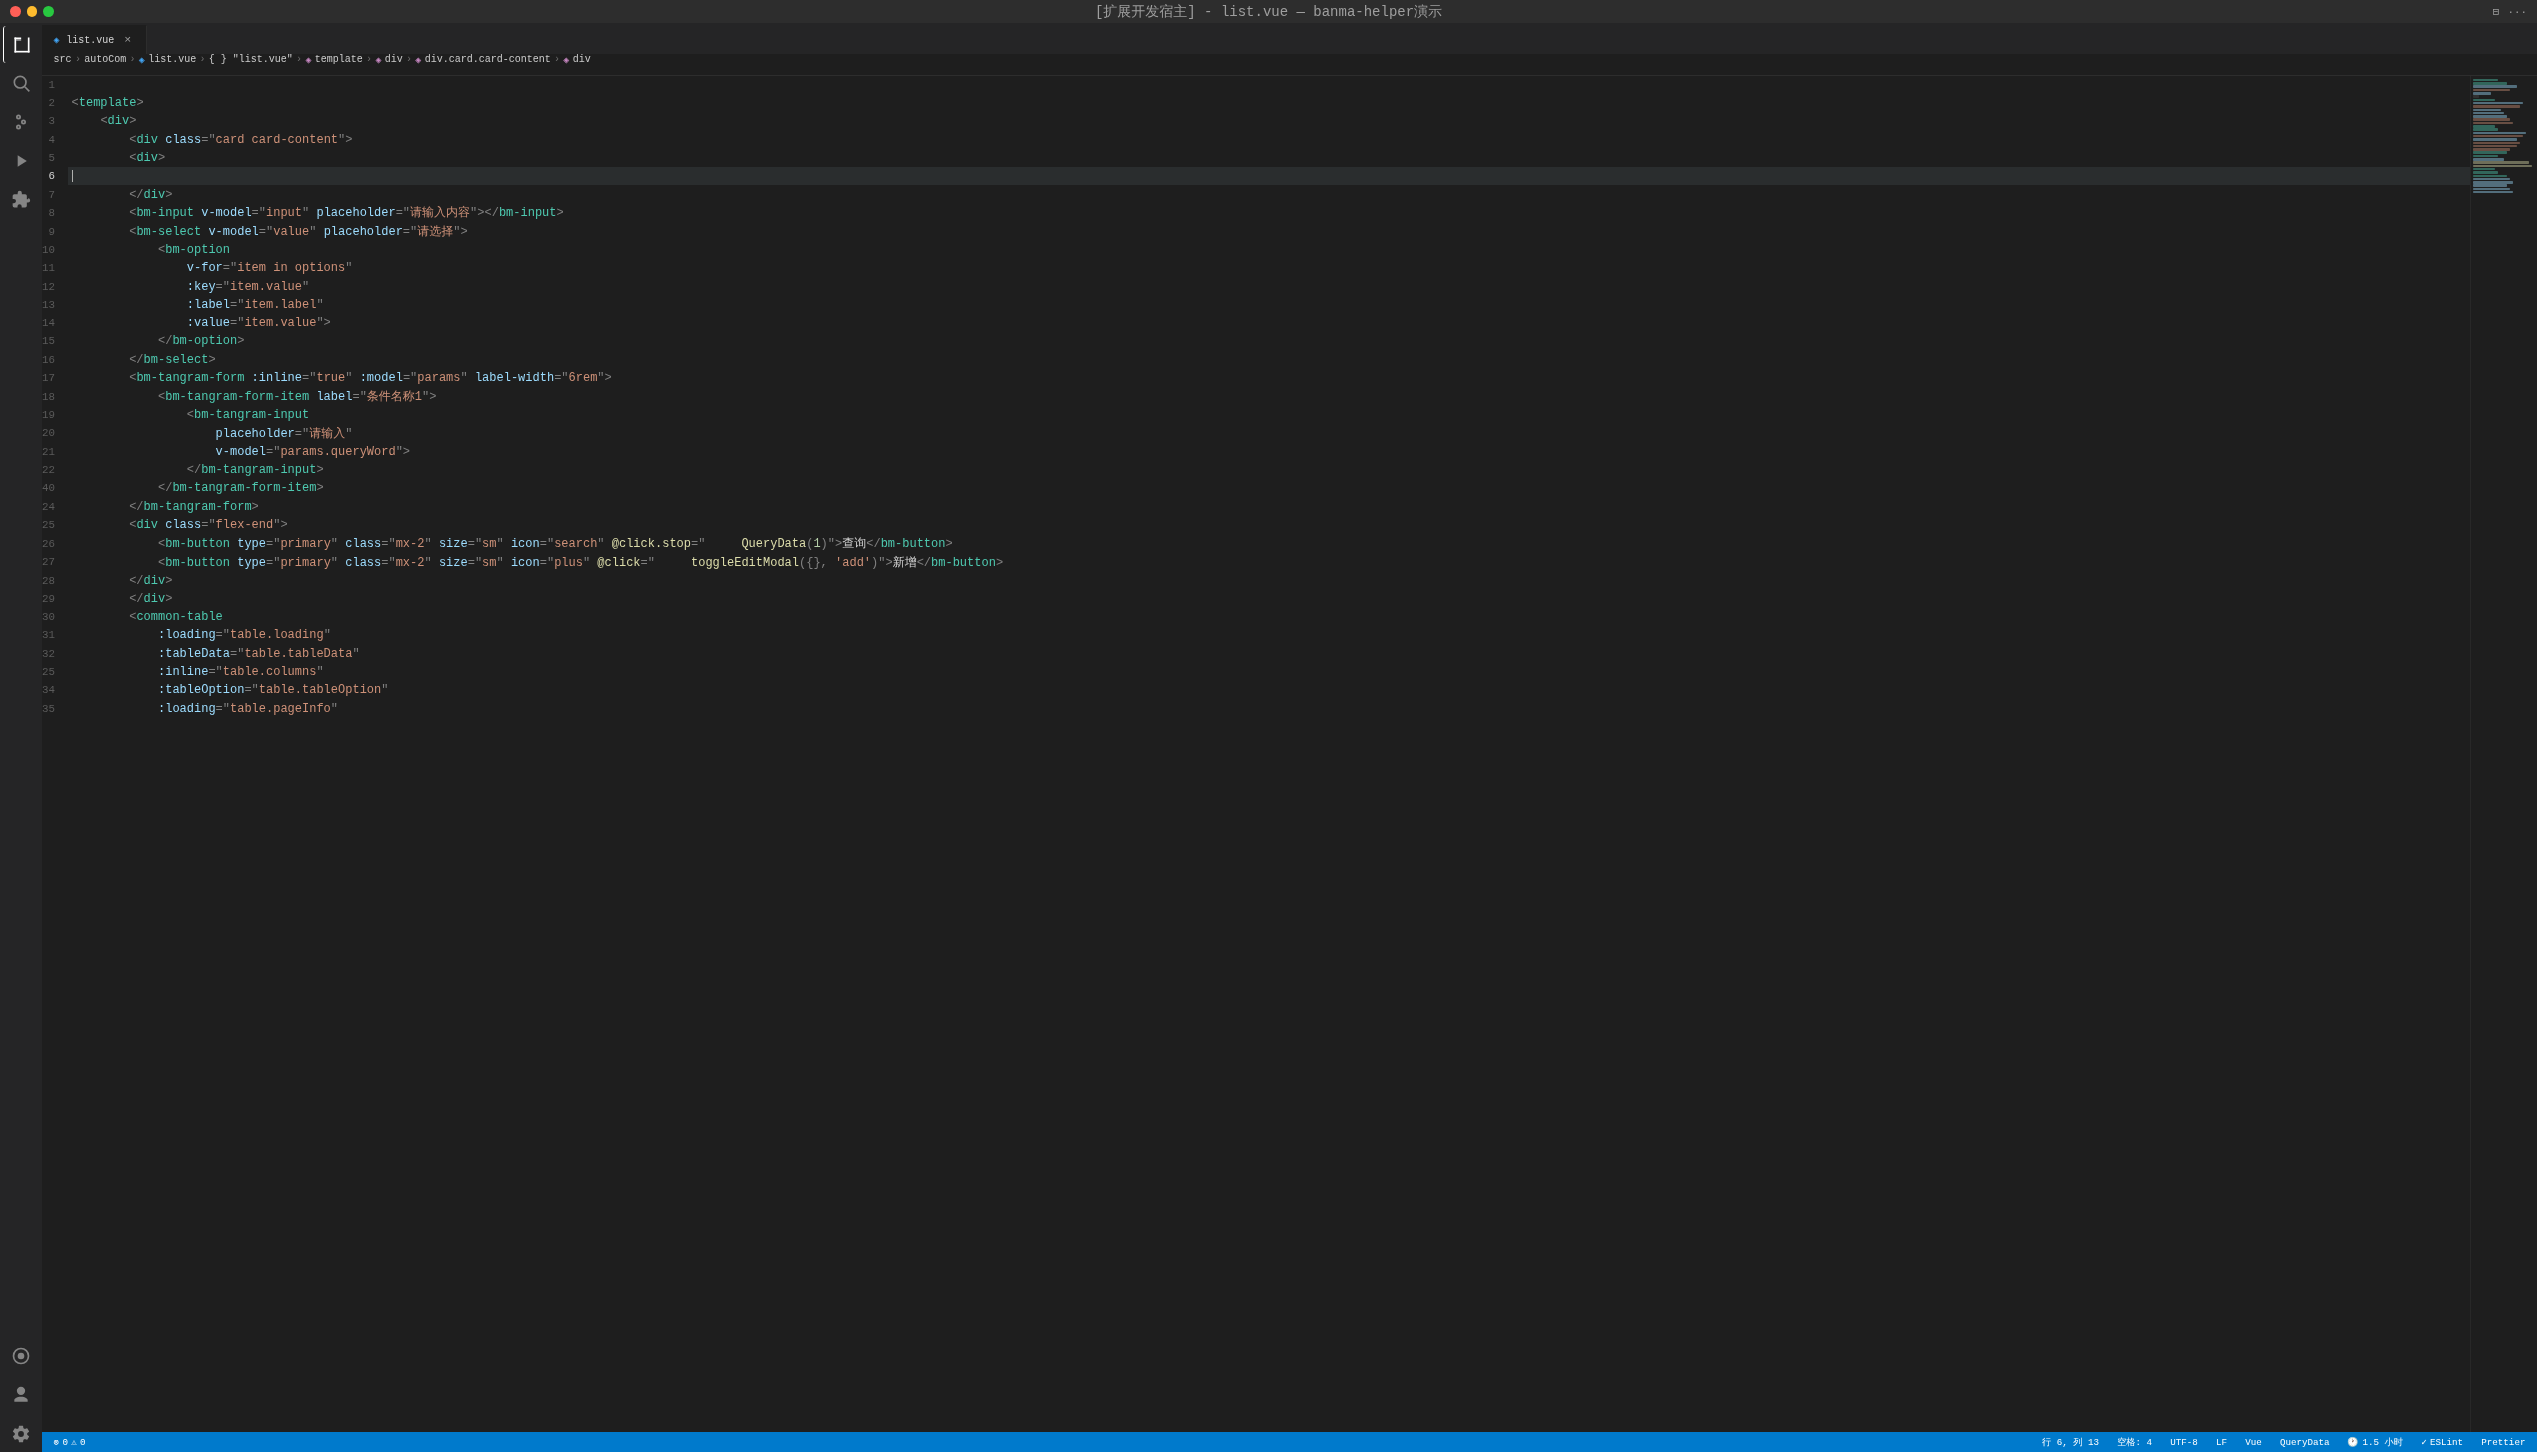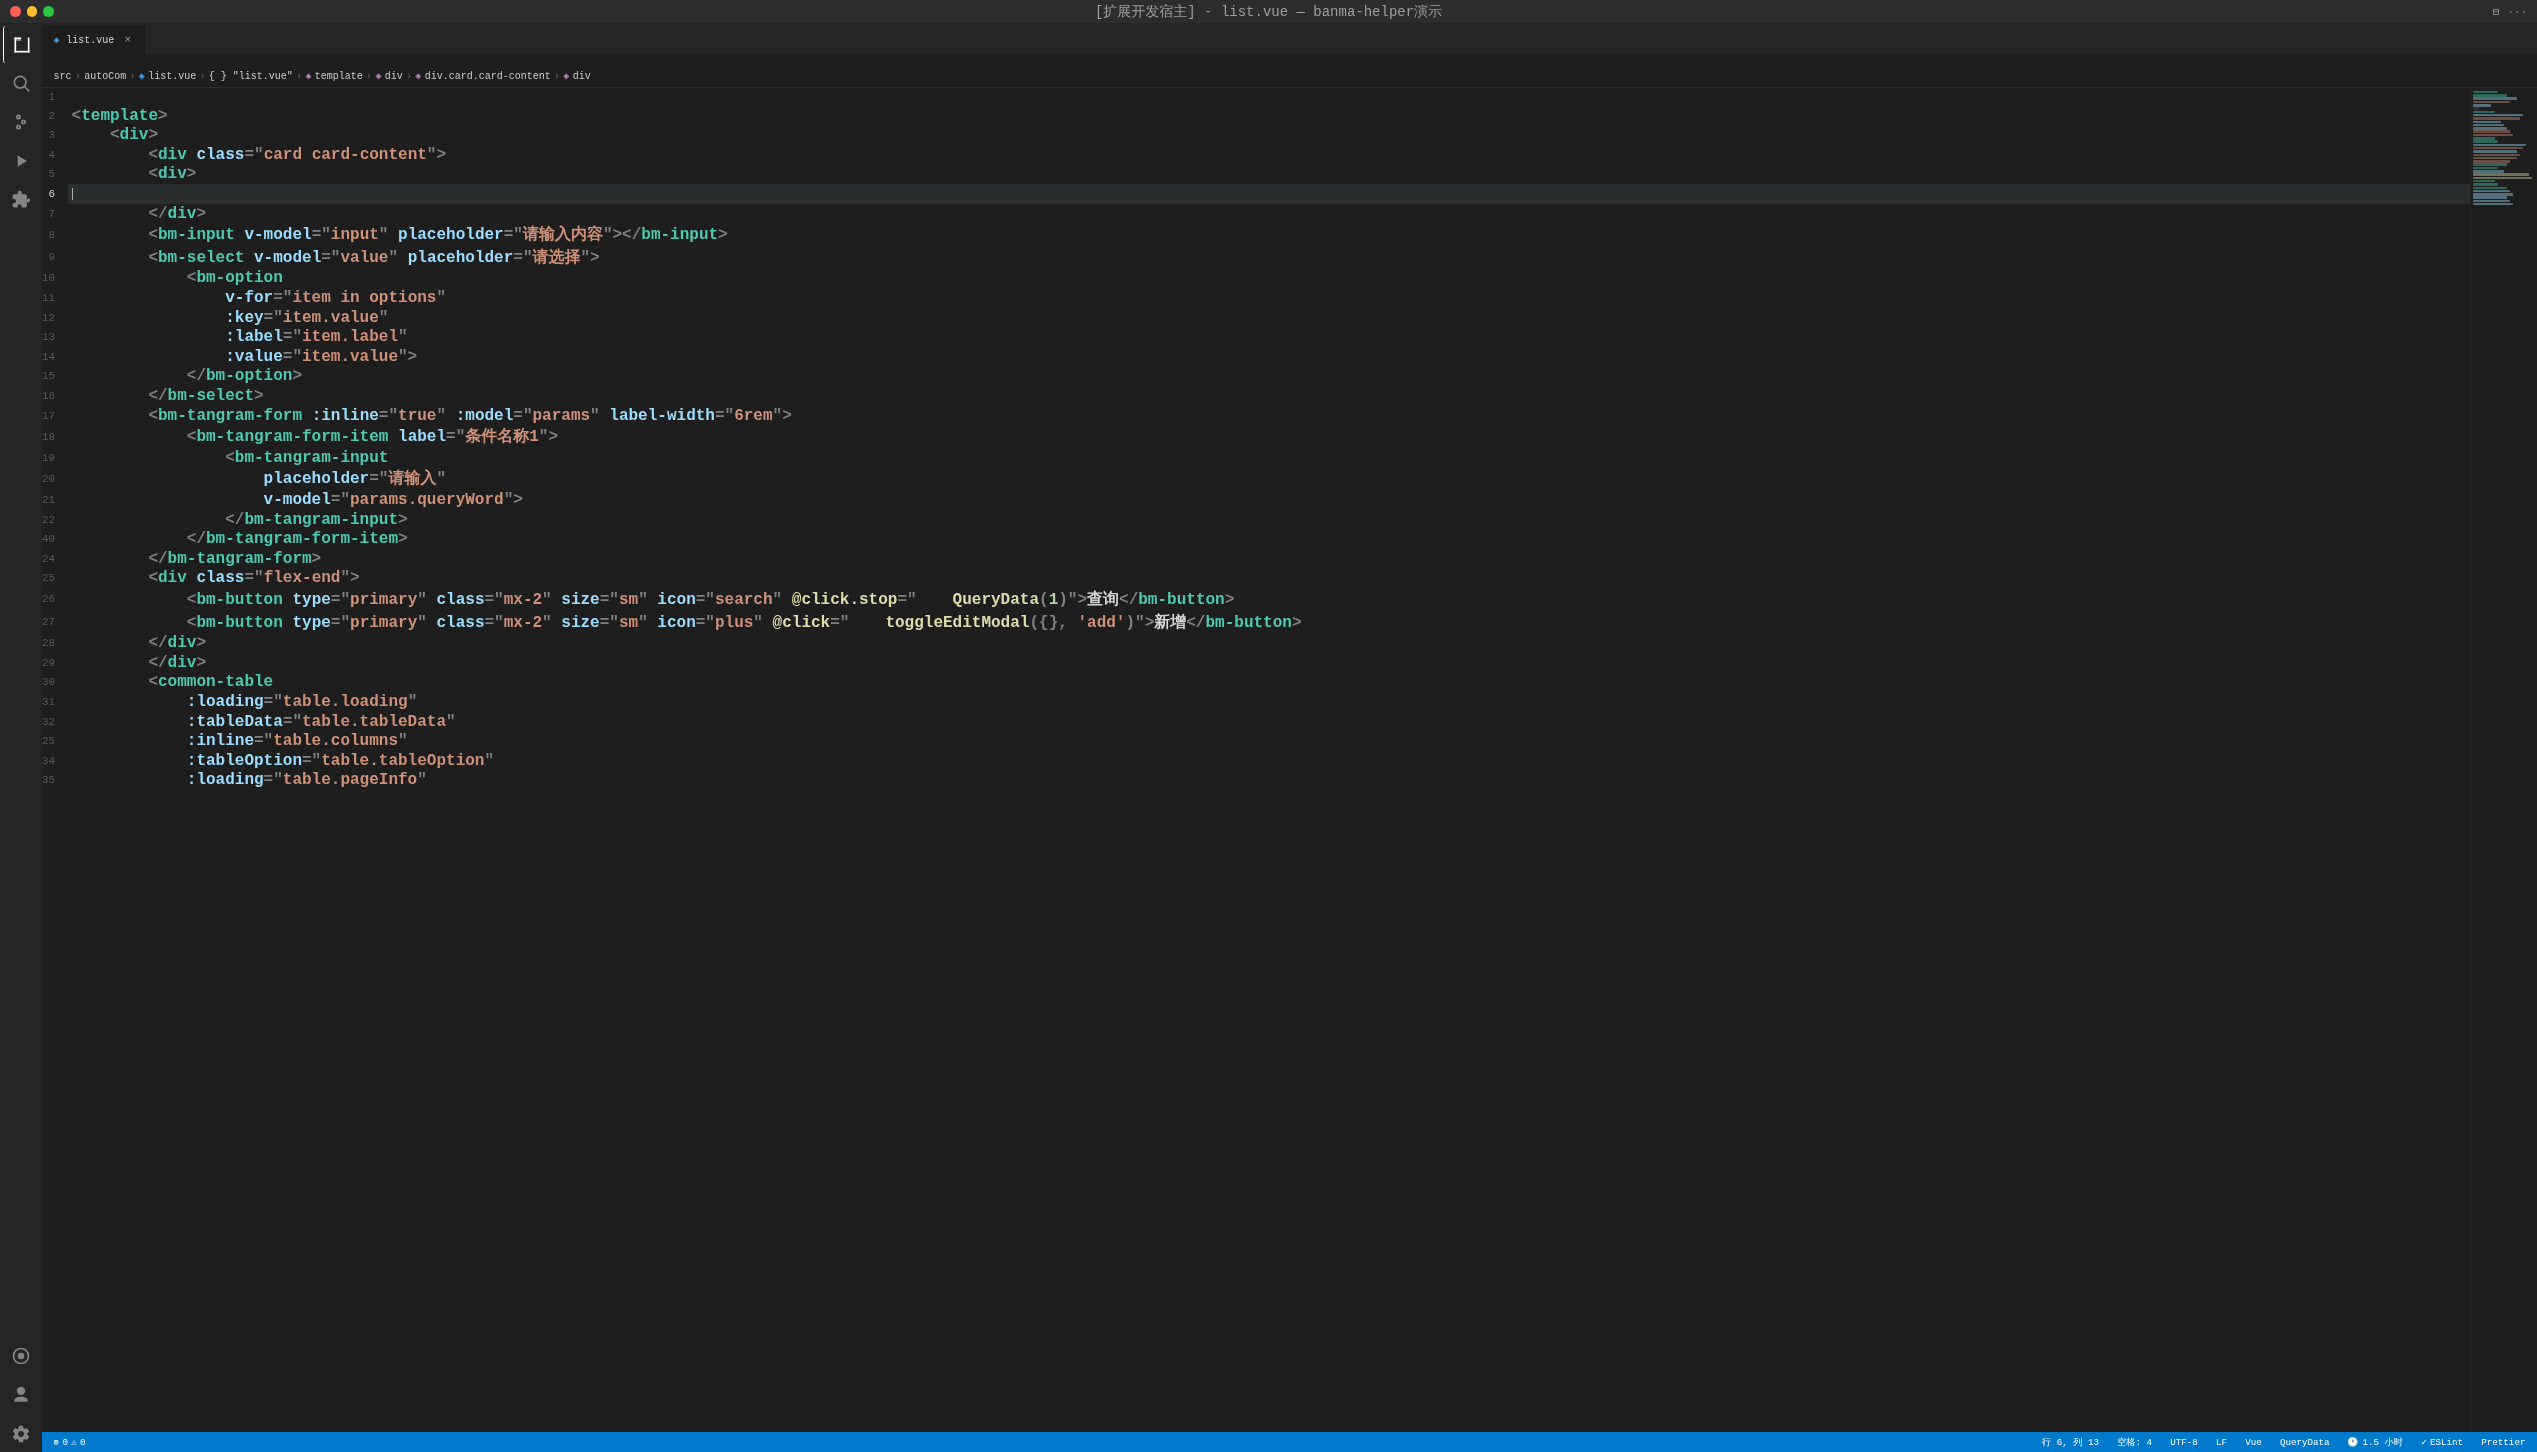--- a/index.html
+++ b/index.html
@@ -123,28 +123,26 @@
       border-radius: 1.7px;
       color: #9e9e9e;
       font-size: 11.6px;
     }
 
     
     .breadcrumb {
       height: 21.6px;
       background: #1e1e1e;
       display: flex;
-      align-items: center;
       padding: 0 11.6px;
       gap: 3.3px;
       font-size: 10px;
       color: #9e9e9e;
       border-bottom: 0.8px solid #2d2d2d;
       flex-shrink: 0;
-      margin-top: 12px;
     }
     .bc-item { color: #cccccc; }
     .bc-sep { color: #6e6e6e; }
 
     
     .editor-area {
       display: flex;
       flex: 1;
       overflow: hidden;
     }
@@ -178,25 +176,24 @@
       font-size: 10.8px;
       user-select: none;
       vertical-align: middle;
       padding-top: 0.8px;
       padding-bottom: 0.8px;
     }
     .line-content {
       display: table-cell;
       padding-left: 3.3px;
       white-space: pre;
-      font-size: 16px;
+      font-size: 12px;
       vertical-align: middle;
       padding-top: 0.8px;
       padding-bottom: 0.8px;
-      font-weight: bold;
     }
     .active-line .line-content {
       background: #2a2d2e;
       width: 100%;
     }
     .active-line .line-number { color: #d4d4d4; }
 
     
     .t-tag { color: #4ec9b0; }
     .t-attr { color: #9cdcfe; }

